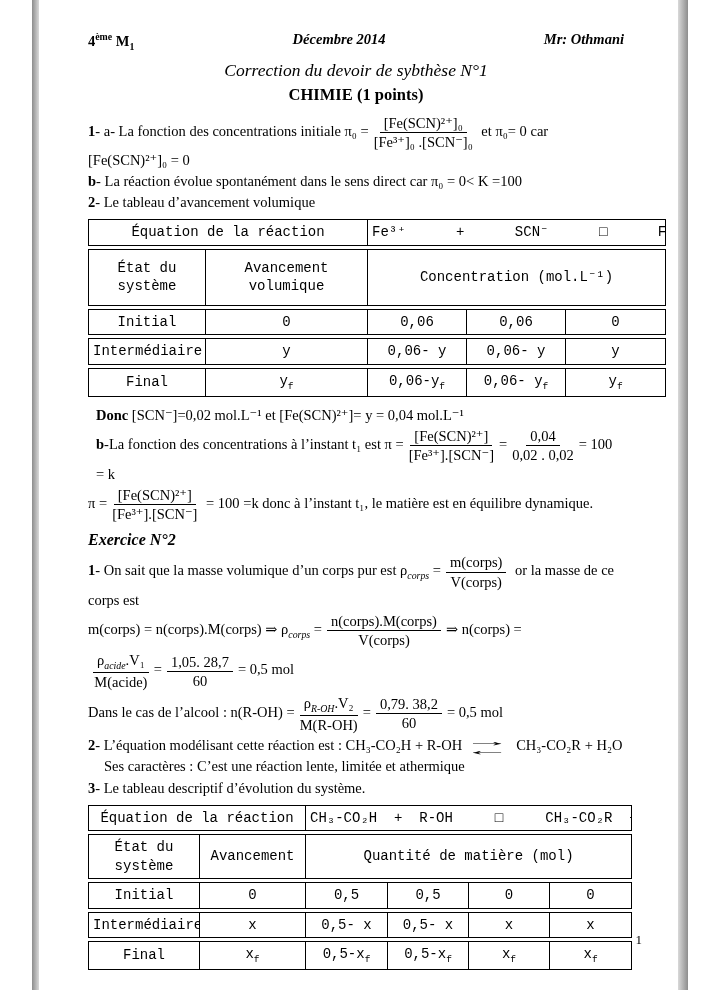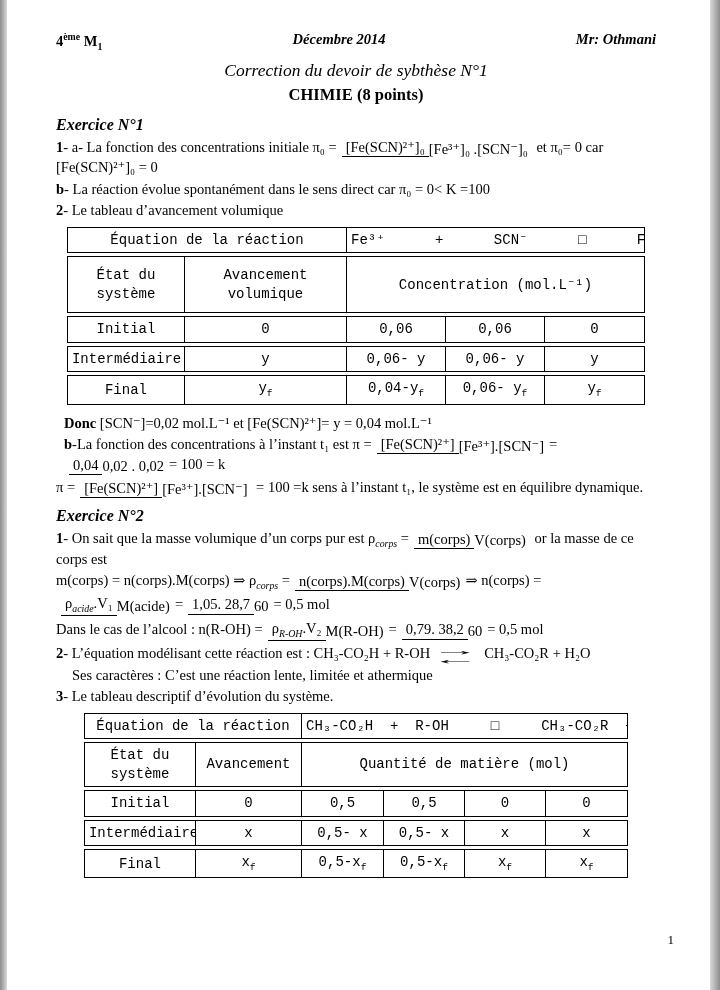--- a/index.html
+++ b/index.html
@@ -1,36 +1,36 @@
 <!DOCTYPE html>
 <html><head>
 <meta charset="utf-8">
 <style>
   html,body{margin:0;padding:0;background:#ffffff;}
-  .page{position:relative;width:720px;height:990px;margin:0 auto;background:#fff;
+  .page{position:relative;width:656px;height:990px;margin:0 auto;background:#fff;
         font-family:"Liberation Serif","DejaVu Serif",serif;color:#000;
         font-size:14.5px;line-height:1.32;overflow:hidden;}
   .edge-l{position:absolute;left:0;top:0;width:7px;height:100%;
           background:linear-gradient(90deg,#8d8d8d,#d9d9d9);}
   .edge-r{position:absolute;right:0;top:0;width:10px;height:100%;
           background:linear-gradient(270deg,#8d8d8d,#d9d9d9);}
   .content{padding:30px 64px 0 56px;}
   .doc-header{display:flex;justify-content:space-between;font-weight:bold;margin-bottom:6px;}
   .it{font-style:italic;}
   .doc-title{text-align:center;font-weight:normal;font-style:italic;font-size:17.5px;margin:4px 0 0;}
   .doc-subtitle{text-align:center;font-weight:bold;font-size:16.5px;margin:2px 0 8px;}
   .exo{font-weight:bold;font-style:italic;font-size:16px;margin:6px 0 3px;}
   p.line{margin:2px 0;}
   .ind1{padding-left:8px;}
   .ind2{padding-left:16px;}
   b.lead{font-weight:bold;}
   sub{font-size:0.68em;}
   sup{font-size:0.68em;}
   .sbi{font-style:italic;font-size:0.68em;vertical-align:sub;text-align:right;}
-  .frac{display:inline-flex;flex-direction:row;align-items:center;vertical-align:middle;
+  .frac{display:inline-flex;flex-direction:column;align-items:center;vertical-align:middle;
         margin:1px 5px;text-align:center;line-height:1.12;}
   .frac .num{border-bottom:1px solid #000;padding:0 4px 1px;white-space:nowrap;}
   .frac .den{padding-top:1px;white-space:nowrap;}
   .arrows{display:inline-flex;flex-direction:column;align-items:center;vertical-align:middle;
           margin:0 22px 0 18px;}
   .arrows span{display:block;height:9px;line-height:9px;font-size:14px;
                transform:scaleX(3.4);transform-origin:center;}
   table{border-collapse:separate;border-spacing:0 3px;margin:4px auto 6px;font-size:14px;
         table-layout:fixed;}
   td{border:1px solid #000;text-align:center;vertical-align:middle;padding:3px 4px;
@@ -49,23 +49,22 @@
 
   <div class="content">
 
     <div class="doc-header">
       <span><span>4</span><sup>ème</sup><span> M</span><sub>1</sub></span>
       <span class="it">Décembre 2014</span>
       <span class="it">Mr: Othmani</span>
     </div>
 
     <div class="doc-title">Correction du devoir de sybthèse N°1</div>
-    <div class="doc-subtitle">CHIMIE (8 points)</div>
-
-    <div class="exo">Exercice N°1</div>
+    <div class="doc-subtitle">CHIMIE (1 points)</div>
+
 
     <p class="line">
       <b class="lead">1</b><span>- a- La fonction des concentrations initiale π₀ =</span><span class="frac">
           <span class="num">[Fe(SCN)²⁺]₀</span>
           <span class="den">[Fe³⁺]₀ .[SCN⁻]₀</span>
         </span><span> et π₀= 0  car [Fe(SCN)²⁺]₀ = 0</span>
     </p>
 
     <p class="line">
       <b class="lead">b</b><span>- La réaction évolue spontanément dans le sens direct car π₀ = 0&lt; K =100</span>
@@ -103,21 +102,21 @@
       <tr>
         <td>Intermédiaire</td>
         <td>y</td>
         <td>0,06- y</td>
         <td>0,06- y</td>
         <td>y</td>
       </tr>
       <tr>
         <td>Final</td>
         <td><span>y</span><sub>f</sub></td>
-        <td><span>0,04-y</span><sub>f</sub></td>
+        <td><span>0,06-y</span><sub>f</sub></td>
         <td><span>0,06- y</span><sub>f</sub></td>
         <td><span>y</span><sub>f</sub></td>
       </tr>
     </tbody>
       </table>
 
     <p class="line ind1">
       <b class="lead">Donc</b><span> [SCN⁻]=0,02 mol.L⁻¹ et [Fe(SCN)²⁺]= y = 0,04 mol.L⁻¹</span>
     </p>
 
@@ -128,21 +127,21 @@
         </span><span>=</span><span class="frac">
           <span class="num">0,04</span>
           <span class="den">0,02 . 0,02</span>
         </span><span>= 100 = k</span>
     </p>
 
     <p class="line">
       <span>π =</span><span class="frac">
           <span class="num">[Fe(SCN)²⁺]</span>
           <span class="den">[Fe³⁺].[SCN⁻]</span>
-        </span><span> = 100 =k sens  à l’instant t₁, le système est en équilibre dynamique.</span>
+        </span><span> = 100 =k donc  à l’instant t₁, le matière est en équilibre dynamique.</span>
     </p>
 
     <div class="exo">Exercice N°2</div>
 
     <p class="line">
       <b class="lead">1</b><span>- On sait que la masse volumique d’un corps pur  est ρ</span><span class="sbi">corps</span><span> =</span><span class="frac">
           <span class="num">m(corps)</span>
           <span class="den">V(corps)</span>
         </span><span> or la masse de ce corps est</span>
     </p>

